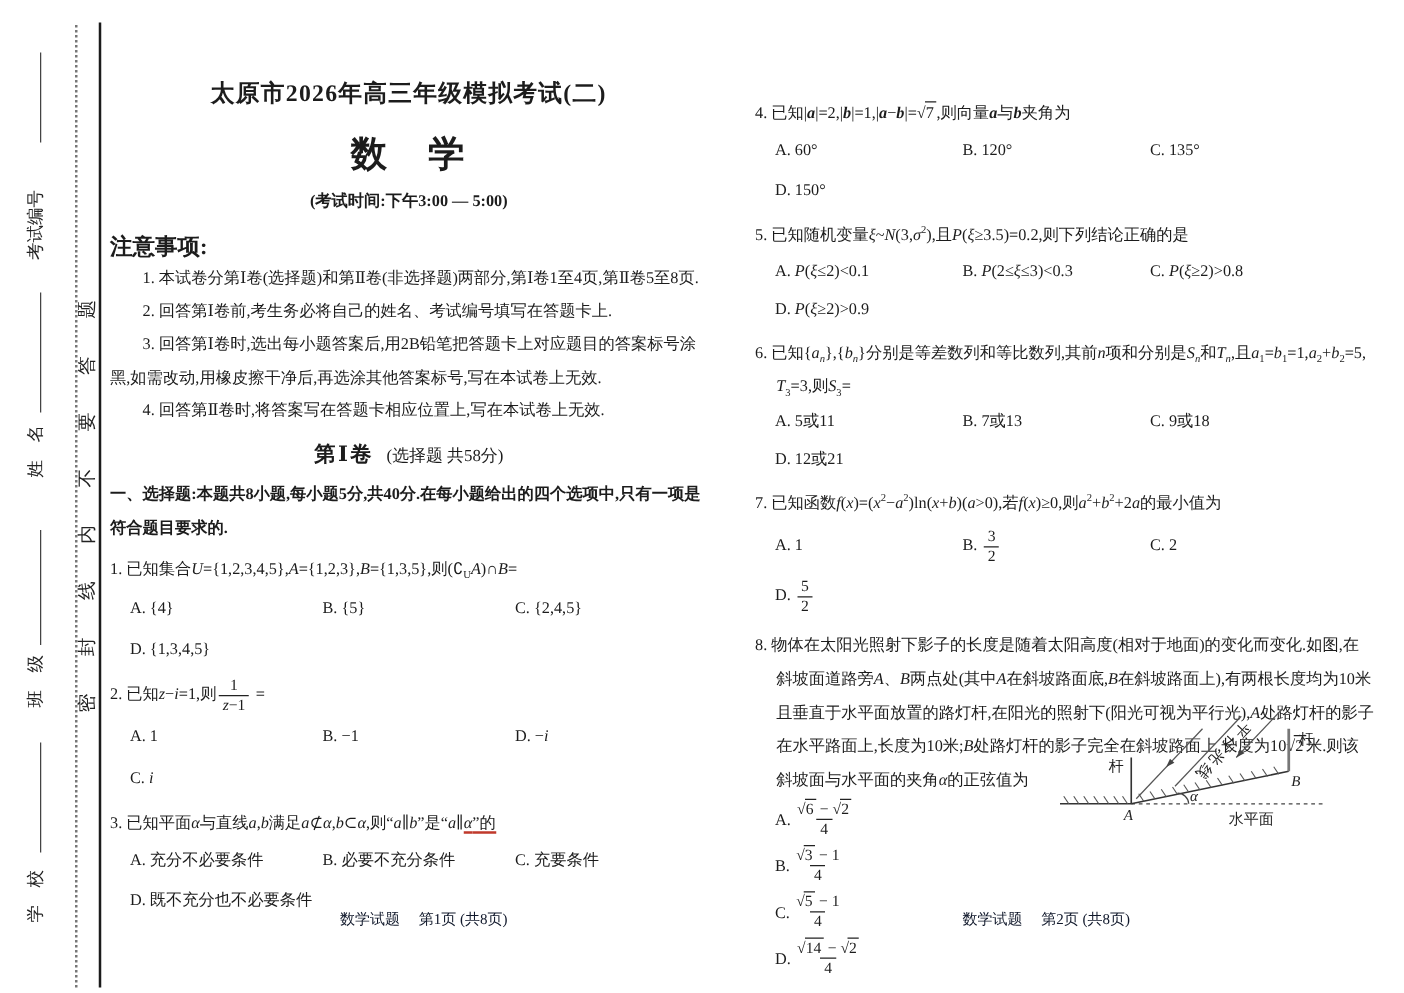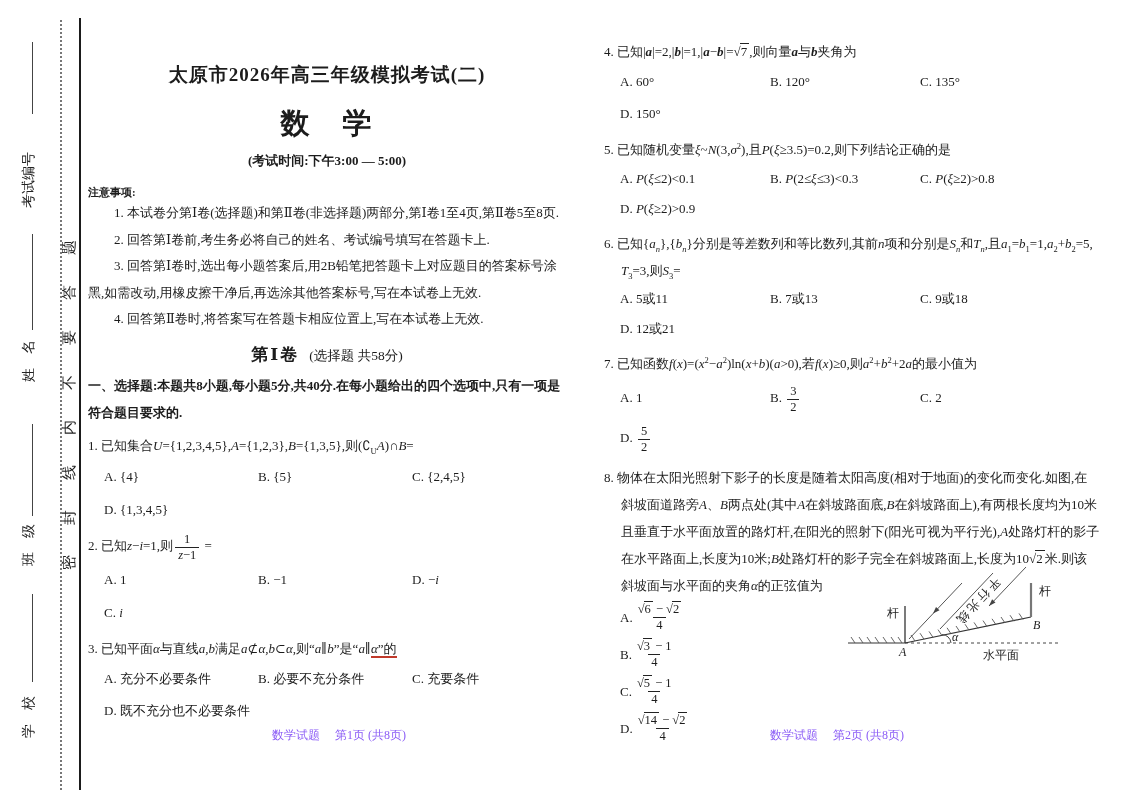--- a/index.html
+++ b/index.html
@@ -24,34 +24,34 @@
     transform:rotate(-90deg);font-size:15px;color:#222;
     letter-spacing:30px;white-space:nowrap;
   }
   
   .col{position:absolute;top:0;}
   #col1{left:88px;width:478px;}
   #col2{left:604px;width:466px;}
   .page-title{margin-top:62px;text-align:center;font-size:19px;font-weight:600;letter-spacing:1px;}
   .subject{margin-top:16px;text-align:center;font-size:29px;font-weight:bold;letter-spacing:2px;}
   .exam-time{margin-top:8px;text-align:center;font-size:13px;font-weight:bold;}
-  .notice-head{margin-top:15px;font-weight:bold;font-size:11px;}
+  .notice-head{margin-top:15px;font-weight:bold;font-size:18px;}
   .notice{margin:0;text-indent:2em;line-height:26.5px;}
   .section-head{margin-top:10px;text-align:center;}
   .section-head .vol{font-size:17px;font-weight:bold;letter-spacing:2px;}
   .section-head .sub{font-size:13.5px;margin-left:10px;}
   .instruction{margin-top:6px;font-weight:bold;line-height:27px;}
   .question{margin-top:6px;}
   .stem{line-height:28px;}
   .stem2{padding-left:17px;line-height:27px;}
   .qline{line-height:27px;white-space:nowrap;}
   .opts{display:grid;grid-template-columns:1fr 1fr 1fr;padding-left:16px;line-height:33px;}
   .opts1{display:block;padding-left:16px;}
   .opts1 .opt{display:flex;align-items:center;min-height:37px;}
-  .footer{position:absolute;font-size:12px;text-align:center;color:#8b5cf6;}
+  .footer{position:absolute;font-size:12px;text-align:center;color:#0f172a;}
   #footer1{left:100px;width:478px;top:727px;}
   #footer2{left:604px;width:466px;top:727px;}
   
   .m{font-style:italic;font-family:"Liberation Serif","DejaVu Serif",serif;}
   .bv{font-weight:bold;}
   sub,sup{font-size:8.5px;line-height:0;font-style:normal;}
   sub.it,sup.it{font-style:italic;}
   .frac{display:inline-flex;flex-direction:column;align-items:center;vertical-align:middle;
     line-height:1.2;font-size:12.5px;margin:0 2px;}
   .frac .den{border-top:1px solid #222;padding:0 3px;}
@@ -117,21 +117,21 @@
     <div class="opts" style="line-height:32px;">
       <span class="opt"><span>A. 充分不必要条件</span></span>
       <span class="opt"><span>B. 必要不充分条件</span></span>
       <span class="opt"><span>C. 充要条件</span></span>
       <span class="opt"><span>D. 既不充分也不必要条件</span></span>
     </div>
   </div>
 </div>
 <div class="footer" id="footer1">数学试题　 第1页 (共8页)</div>
 
-<div class="col" id="col2" style="padding-top:38px;">
+<div class="col" id="col2" style="padding-top:76px;">
   <div class="question" style="margin-top:0;">
     <div class="stem"><span>4. 已知|</span><span class="m bv">a</span><span>|=2,|</span><span class="m bv">b</span><span>|=1,|</span><span class="m bv">a</span><span>−</span><span class="m bv">b</span><span>|=</span><span class="sqrt"><span class="rsign">√</span><span class="rad">7</span></span><span>,则向量</span><span class="m bv">a</span><span>与</span><span class="m bv">b</span><span>夹角为</span></div>
     <div class="opts" style="line-height:32px;">
       <span class="opt"><span>A. 60°</span></span>
       <span class="opt"><span>B. 120°</span></span>
       <span class="opt"><span>C. 135°</span></span>
       <span class="opt"><span>D. 150°</span></span>
     </div>
   </div>
 

